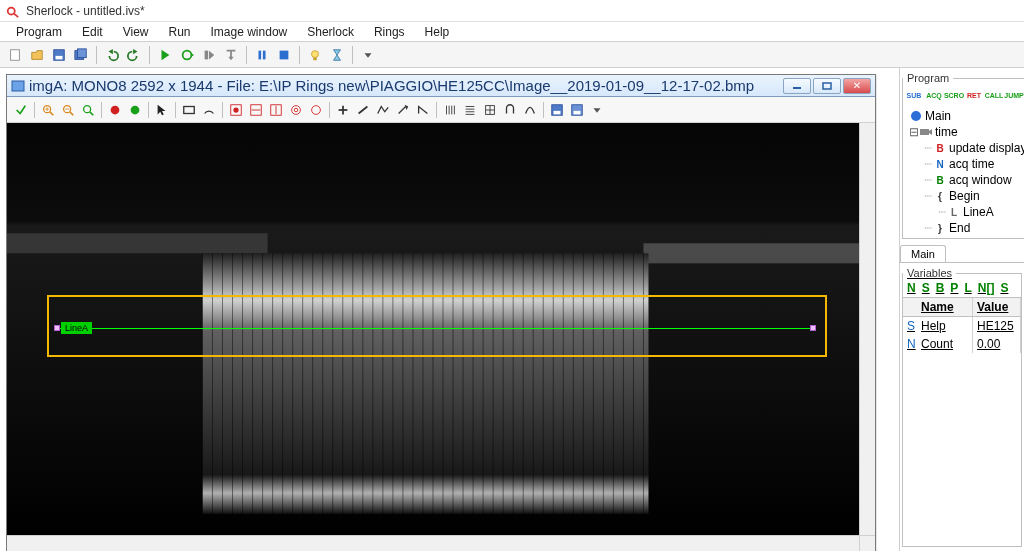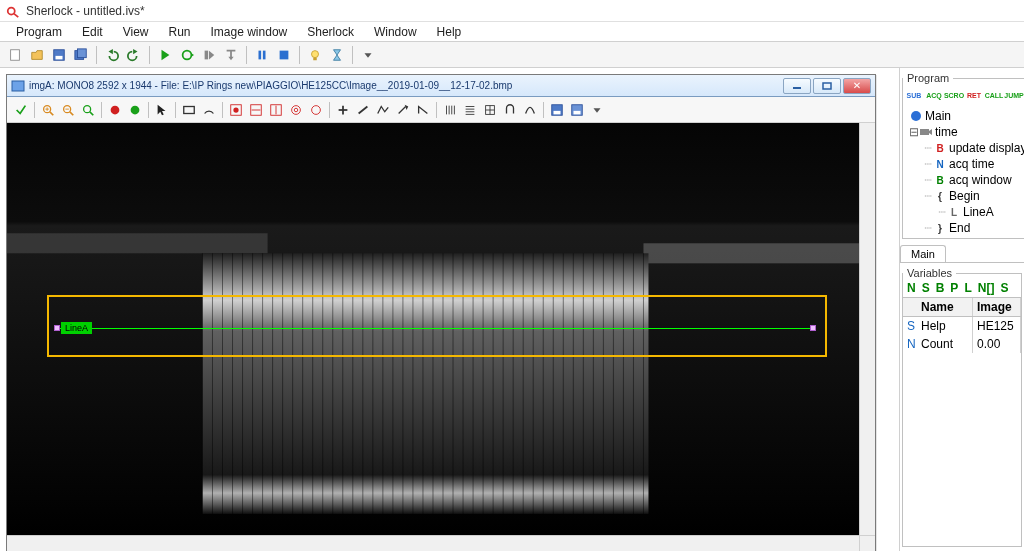--- a/index.html
+++ b/index.html
@@ -22,21 +22,21 @@
 
   
   .workspace { flex: 1; display: flex; min-height: 0; }
   .mdi { flex: 1; background: #fff; position: relative; padding: 6px 6px 0 6px; min-width: 0; }
   .sidepanel { width: 125px; border-left: 1px solid #d0d0d0; display: flex; flex-direction: column; background: #fff; overflow: hidden; }
 
   
   .imgwin { width: 870px; height: 478px; border: 1px solid #7a7a7a; box-shadow: 1px 1px 0 rgba(0,0,0,.1); display: flex; flex-direction: column; position: relative; background: #fff; }
   .imgwin-titlebar { height: 22px; background: linear-gradient(#eaf3fd,#d6e8fb); display: flex; align-items: center; padding: 0 4px; border-bottom: 1px solid #7a9bc0; }
   .imgwin-titlebar .icon { width: 14px; height: 14px; margin-right: 4px; }
-  .imgwin-titlebar .t { flex: 1; color: #1a3a6e; font-size: 10px; white-space: nowrap; overflow: hidden; text-overflow: ellipsis; }
+  .imgwin-titlebar .t { flex: 1; color: #1a3a6e; font-size: 15px; white-space: nowrap; overflow: hidden; text-overflow: ellipsis; }
   .winbtns { display: flex; gap: 2px; }
   .winbtn { width: 28px; height: 16px; border: 1px solid #8aa5c2; border-radius: 2px; background: linear-gradient(#f6fbff,#d8e9f9); display: flex; align-items: center; justify-content: center; font-size: 10px; line-height: 1; }
   .winbtn.close-btn { background: linear-gradient(#f3a5a5,#d84b4b); color: #fff; }
 
   .imgwin-toolbar { height: 26px; display: flex; align-items: center; padding: 2px 4px; border-bottom: 1px solid #d0d0d0; background: #f7f7f7; white-space: nowrap; overflow: hidden; }
   .sbtn { width: 18px; height: 18px; margin: 0 1px; display: inline-flex; align-items: center; justify-content: center; border: 1px solid transparent; border-radius: 2px; }
   .ssep { width: 1px; height: 16px; background: #c0c0c0; margin: 0 3px; }
 
   .imgarea-wrap { flex: 1; display: flex; min-height: 0; }
   .imgarea { flex: 1; background: #000; position: relative; overflow: hidden; }
@@ -59,21 +59,21 @@
   .tree-row .toggler { width: 10px; text-align: center; color: #666; }
   .tree-row .lbl { padding-left: 2px; }
   .tree-row .ic { width: 14px; display: inline-flex; justify-content: center; }
   .indent1 { padding-left: 4px; }
   .indent2 { padding-left: 18px; }
   .indent3 { padding-left: 32px; }
 
   .tabs { display: flex; border-bottom: 1px solid #c0c0c0; margin-top: 2px; }
   .tab { padding: 2px 10px; border: 1px solid #c0c0c0; border-bottom: none; background: #fff; font-size: 11px; border-radius: 3px 3px 0 0; }
 
-  .varbox { flex: 1; display: flex; flex-direction: column; min-height: 0;}
+  .varbox { flex: 1; display: flex; flex-direction: column; min-height: 0; text-decoration: underline;}
   .var-tools { display: flex; gap: 6px; padding: 2px 4px; font-size: 11px; font-weight: bold; color: #008000; }
   .var-tools span { cursor: default; }
   .var-table { border-top: 1px solid #c0c0c0; }
   .var-head, .var-row { display: flex; font-size: 11px; }
   .var-head .c, .var-row .c { padding: 2px 4px; border-right: 1px solid #d0d0d0; white-space: nowrap; overflow: hidden; }
   .var-head { background: #f2f2f2; border-bottom: 1px solid #c0c0c0; font-weight: 600; }
   .c-type { width: 14px; color: #1565c0; text-align: center; border-right: none !important; }
   .c-name { width: 56px; }
   .c-val  { flex: 1; }
 </style>
@@ -92,21 +92,21 @@
     <span class="title">Sherlock - untitled.ivs*</span>
   </div>
 
   <div class="menubar" id="menubar">
       <div class="mitem">Program</div>
       <div class="mitem">Edit</div>
       <div class="mitem">View</div>
       <div class="mitem">Run</div>
       <div class="mitem">Image window</div>
       <div class="mitem">Sherlock</div>
-      <div class="mitem">Window</div>
+      <div class="mitem">Rings</div>
       <div class="mitem">Help</div>
     </div>
 
   <div class="toolbar" id="maintoolbar">
       <span class="tbtn">
         <svg width="14" height="14" viewBox="0 0 16 16">
           <rect x="3" y="2" width="10" height="12" fill="#fff" stroke="#888"></rect>
         </svg>
       </span>
       <span class="tbtn">
@@ -556,21 +556,21 @@
             <span>B</span>
             <span>P</span>
             <span>L</span>
             <span>N[]</span>
             <span>S</span>
           </div>
         <div class="var-table">
           <div class="var-head">
             <div class="c c-type"></div>
             <div class="c c-name">Name</div>
-            <div class="c c-val">Image</div>
+            <div class="c c-val">Value</div>
           </div>
           <div id="varrows">
               <div class="var-row">
                 <div class="c c-type" style="color:#1565c0">S</div>
                 <div class="c c-name">Help</div>
                 <div class="c c-val">HE125</div>
               </div>
               <div class="var-row">
                 <div class="c c-type" style="color:#1565c0">N</div>
                 <div class="c c-name">Count</div>

